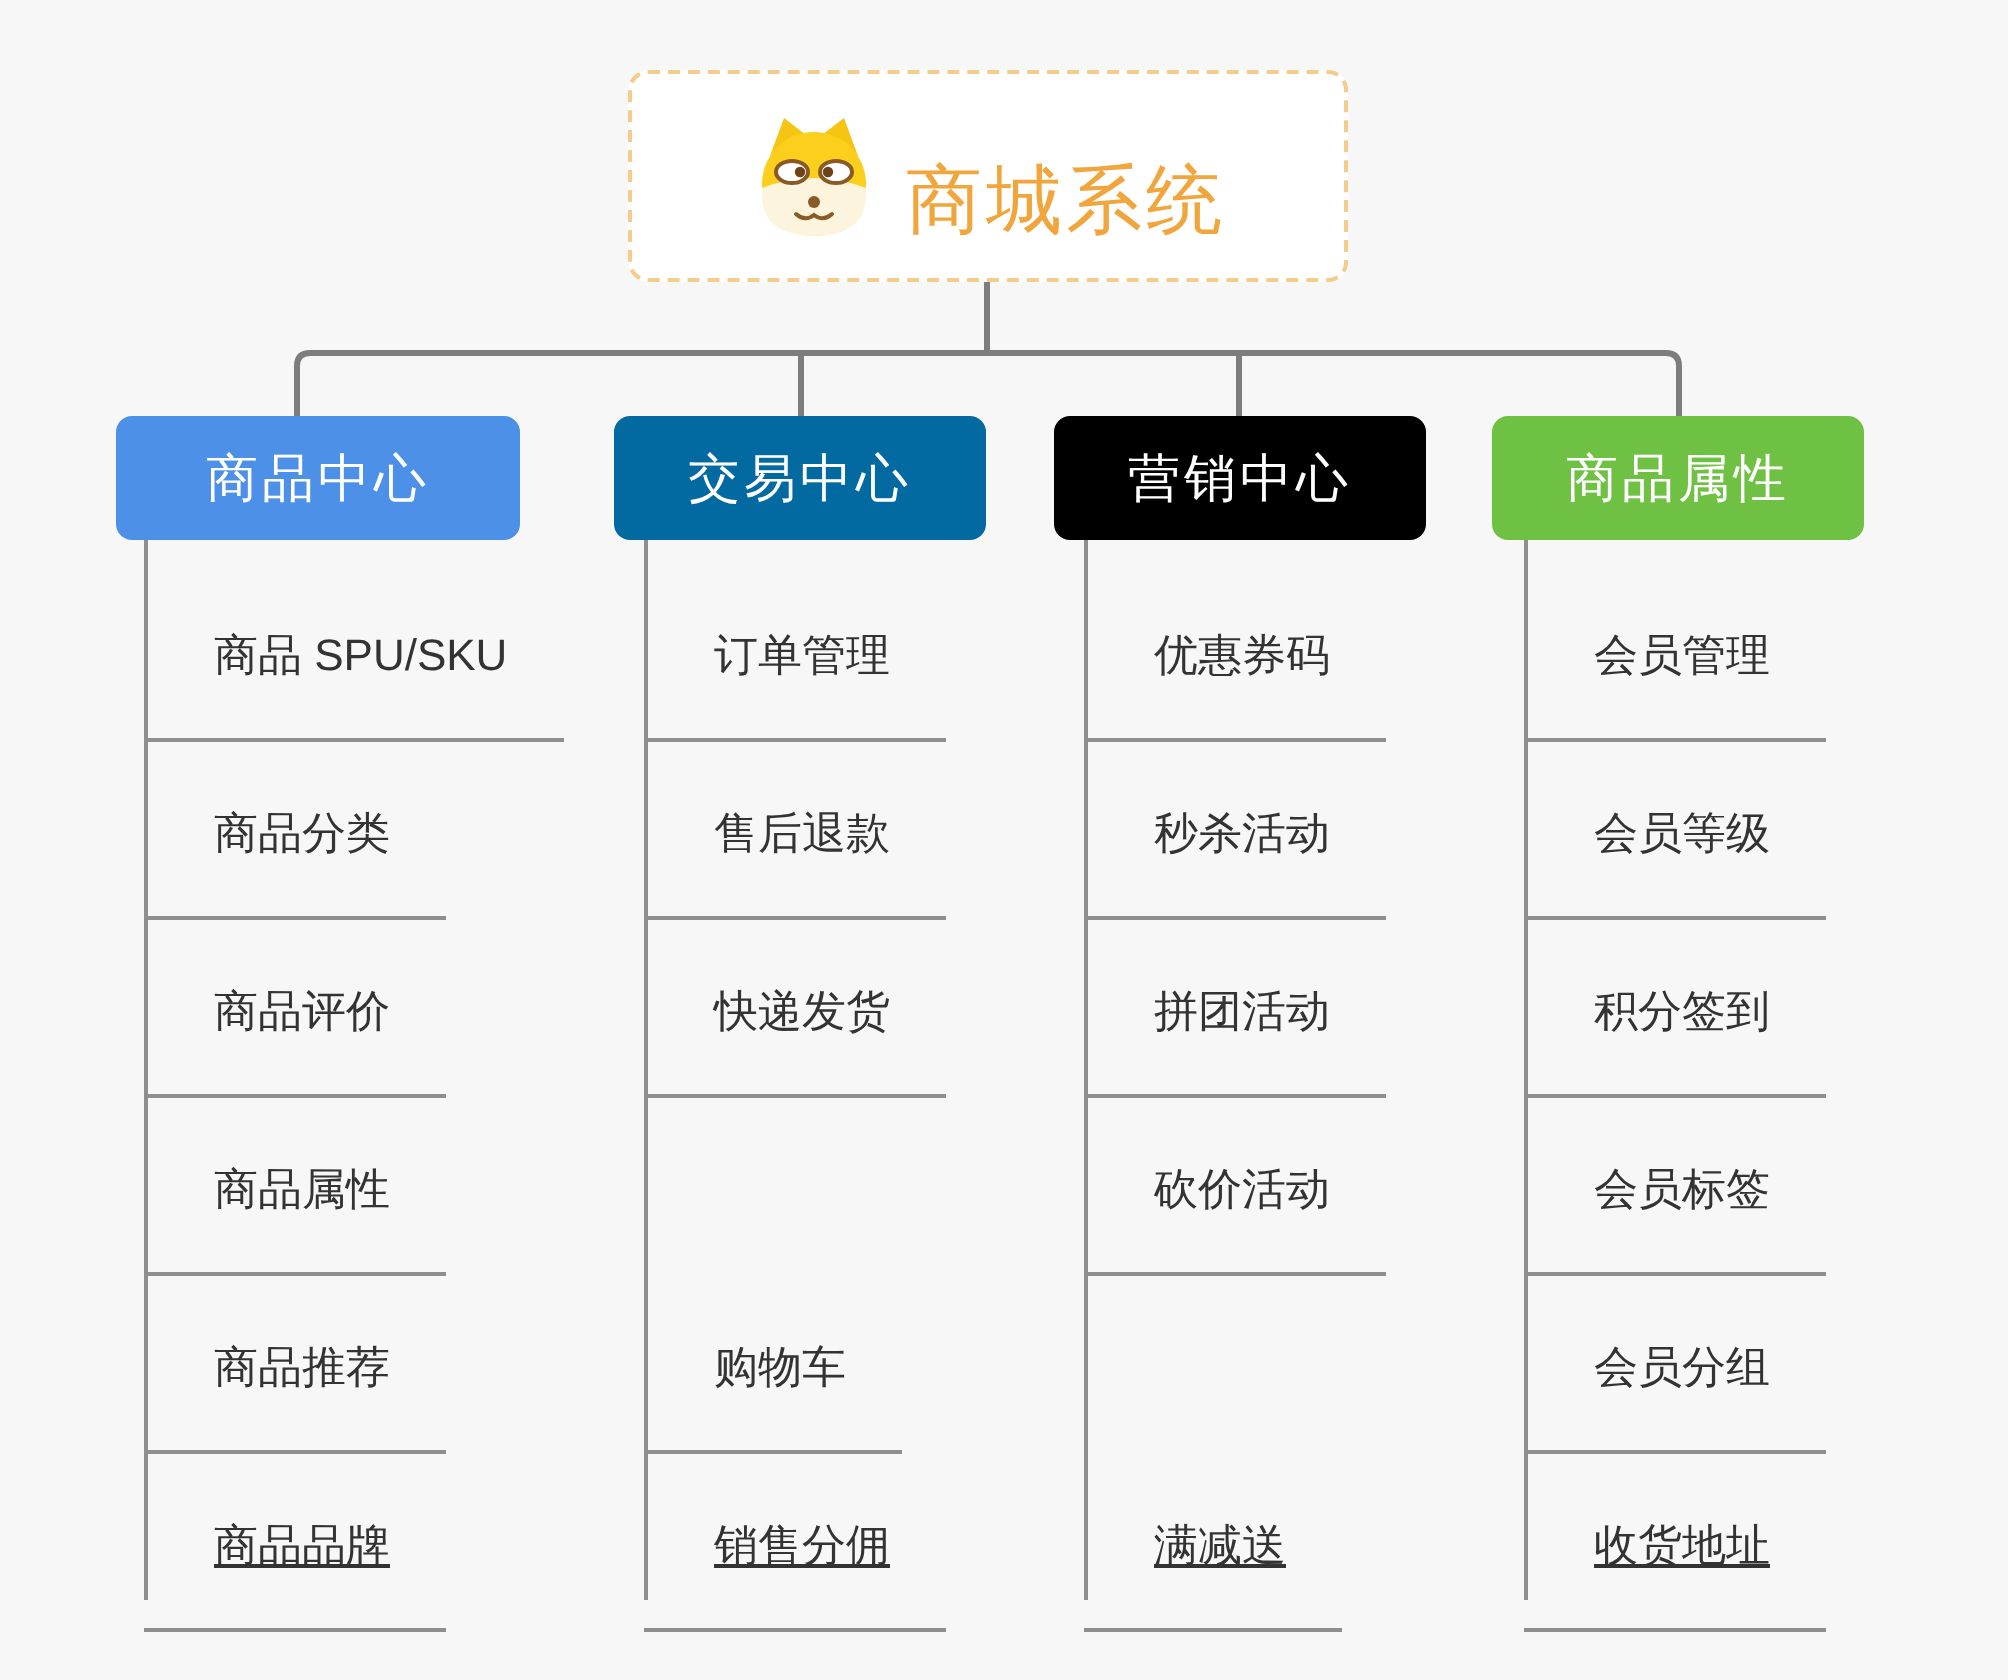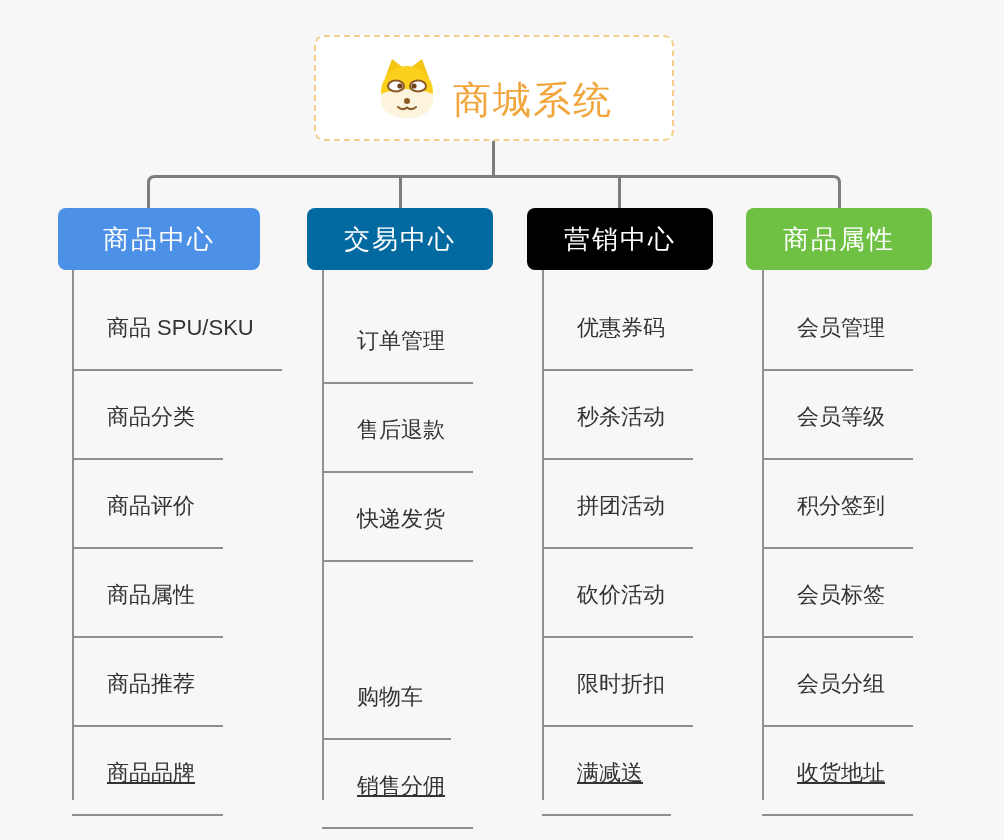--- a/index.html
+++ b/index.html
@@ -73,21 +73,21 @@
   .leaf-node{
     position:absolute;
     padding:0 28px 30px 35px;
     border-bottom:2px solid #8f8f8f;
     font-size:22px;
     line-height:22px;
     color:#333333;
     white-space:nowrap;
   }
   .col-0{left:72px;}
-  .col-1{left:322px;margin-top:13px;}
+  .col-1{left:322px;}
   .col-2{left:542px;}
   .col-3{left:762px;}
   .row-0{top:317px;}
   .row-1{top:406px;}
   .row-2{top:495px;}
   .row-3{top:584px;}
   .row-4{top:673px;text-align:right;}
   .row-5{top:762px;text-decoration:underline;}
 </style>
 </head>
@@ -146,21 +146,20 @@
   <div class="leaf-node col-1 row-0">订单管理</div>
   <div class="leaf-node col-1 row-1">售后退款</div>
   <div class="leaf-node col-1 row-2">快递发货</div>
   <div class="leaf-node col-1 row-4">购物车</div>
   <div class="leaf-node col-1 row-5">销售分佣</div>
 
   <div class="leaf-node col-2 row-0">优惠券码</div>
   <div class="leaf-node col-2 row-1">秒杀活动</div>
   <div class="leaf-node col-2 row-2">拼团活动</div>
   <div class="leaf-node col-2 row-3">砍价活动</div>
-  <div class="leaf-node col-2 row-4">限时折扣</div>
   <div class="leaf-node col-2 row-5">满减送</div>
 
   <div class="leaf-node col-3 row-0">会员管理</div>
   <div class="leaf-node col-3 row-1">会员等级</div>
   <div class="leaf-node col-3 row-2">积分签到</div>
   <div class="leaf-node col-3 row-3">会员标签</div>
   <div class="leaf-node col-3 row-4">会员分组</div>
   <div class="leaf-node col-3 row-5">收货地址</div>
 
 </div>

